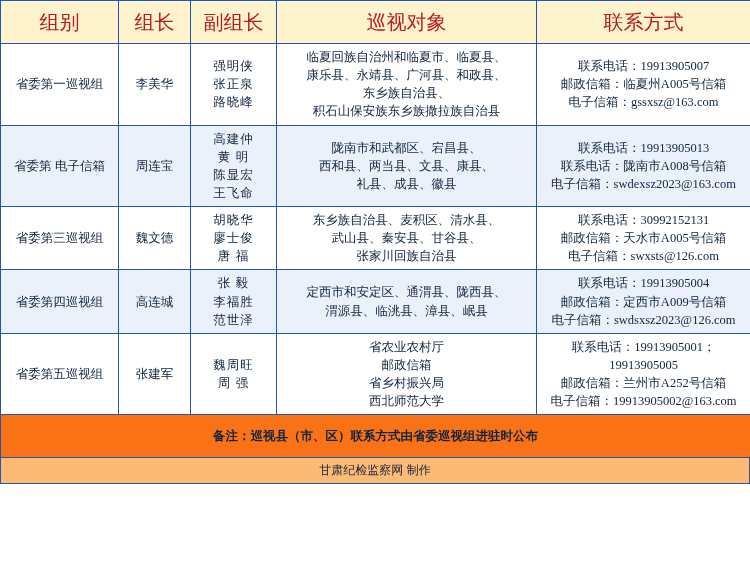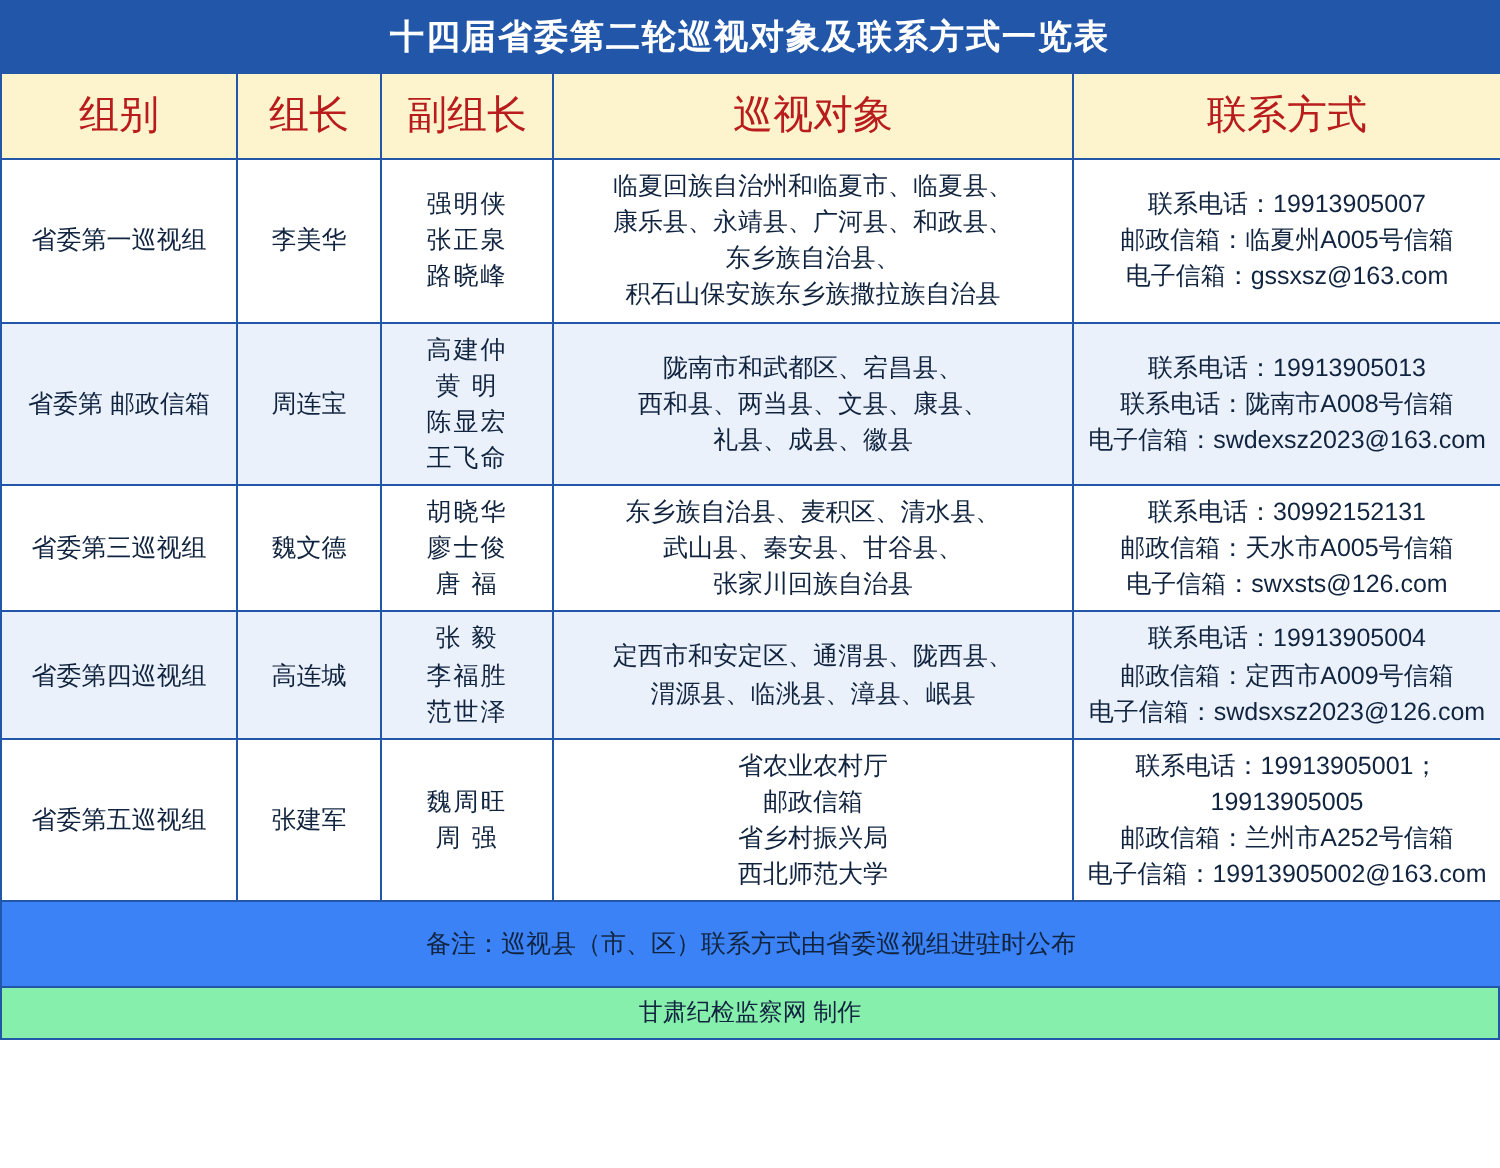--- a/index.html
+++ b/index.html
@@ -59,63 +59,61 @@
   td.deputy {
     letter-spacing: 1px;
   }
   td.targets {
     font-size: 12.5px;
   }
   td.contact {
     font-size: 12px;
     text-align: left;
     padding-left: 14px;
+    font-family: Liberation Serif, serif;
   }
   tr.shade td {
     background: #eaf1fb;
   }
   tr.plain td {
     background: #ffffff;
   }
   .cellline {
     display: block;
   }
   .note-row td {
-    background: #3b82f6;
+    background: #f97316;
     font-size: 13px;
-    font-weight: normal;
+    font-weight: bold;
     height: 34px;
     color: #11243f;
   }
   .footer-bar {
     height: 26px;
-    background: #86efac;
+    background: #fdba74;
     display: flex;
     align-items: center;
     justify-content: center;
     font-size: 12px;
     color: #11243f;
     border: 1px solid #2256a8;
     border-top: none;
     box-sizing: border-box;
   }
   .col1 { width: 118px; }
   .col2 { width: 72px; }
   .col3 { width: 86px; }
   .col4 { width: 260px; }
   .col5 { width: 214px; }
 </style>
 </head>
 <body>
 
 <div class="page">
 
-  <div class="title-bar">
-    <span>十四届省委第二轮巡视对象及联系方式一览表</span>
-  </div>
 
   <table class="main">
     <colgroup>
       <col class="col1">
         <col class="col2">
         <col class="col3">
         <col class="col4">
         <col class="col5">
     </colgroup>
     <thead>
@@ -144,21 +142,21 @@
           <span class="cellline">积石山保安族东乡族撒拉族自治县</span>
         </td>
         <td class="contact">
           <span class="cellline">联系电话：19913905007</span>
           <span class="cellline">邮政信箱：临夏州A005号信箱</span>
           <span class="cellline">电子信箱：gssxsz@163.com</span>
         </td>
       </tr>
 
       <tr class="shade">
-        <td class="grp">省委第 邮政信箱</td>
+        <td class="grp">省委第 电子信箱</td>
         <td class="leader">周连宝</td>
         <td class="deputy">
           <span class="cellline">高建仲</span>
           <span class="cellline">黄 明</span>
           <span class="cellline">陈显宏</span>
           <span class="cellline">王飞命</span>
         </td>
         <td class="targets">
           <span class="cellline">陇南市和武都区、宕昌县、</span>
           <span class="cellline">西和县、两当县、文县、康县、</span>

